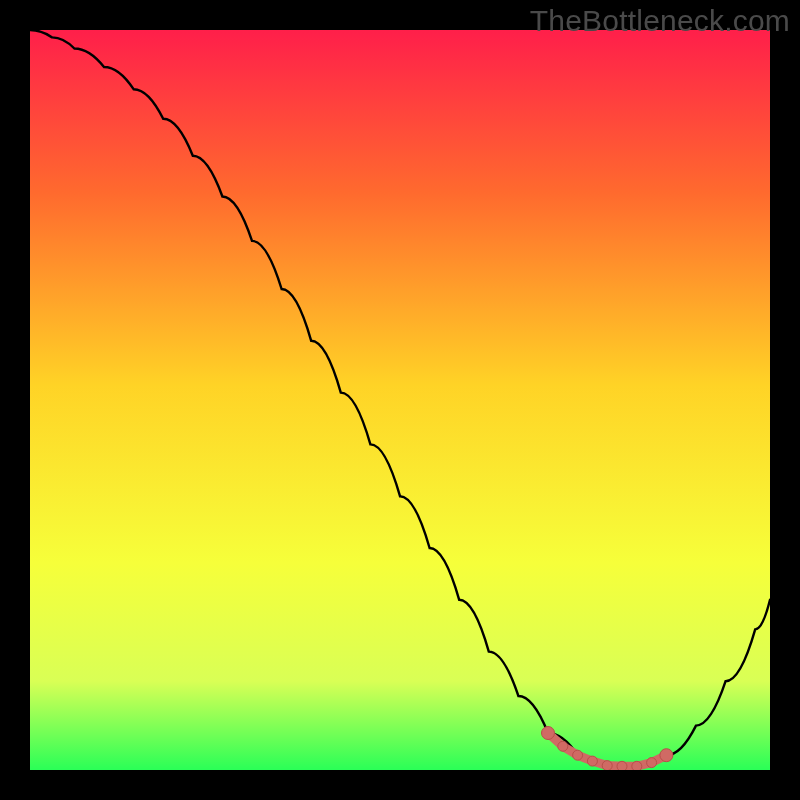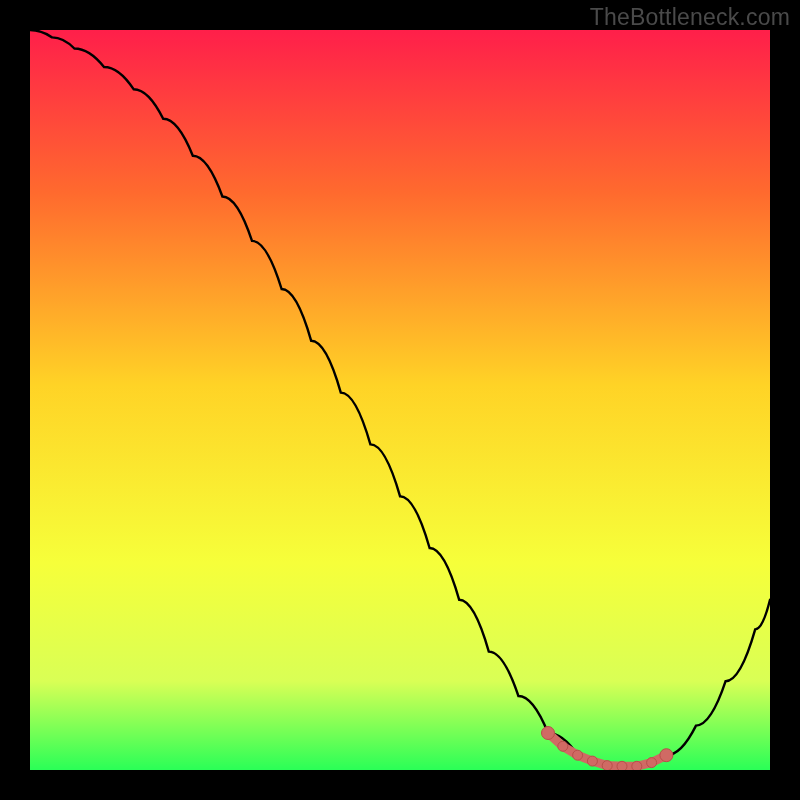--- a/index.html
+++ b/index.html
@@ -15,21 +15,21 @@
     position: relative;
     width: 800px;
     height: 800px;
     background: #000;
   }
   .watermark {
     position: absolute;
     top: 4px;
     right: 10px;
     color: #4a4a4a;
-    font-size: 23px;
+    font-size: 30px;
     font-weight: 500;
     letter-spacing: 0.2px;
     z-index: 10;
   }
   .plot {
     position: absolute;
     left: 30px;
     top: 30px;
     width: 740px;
     height: 740px;

